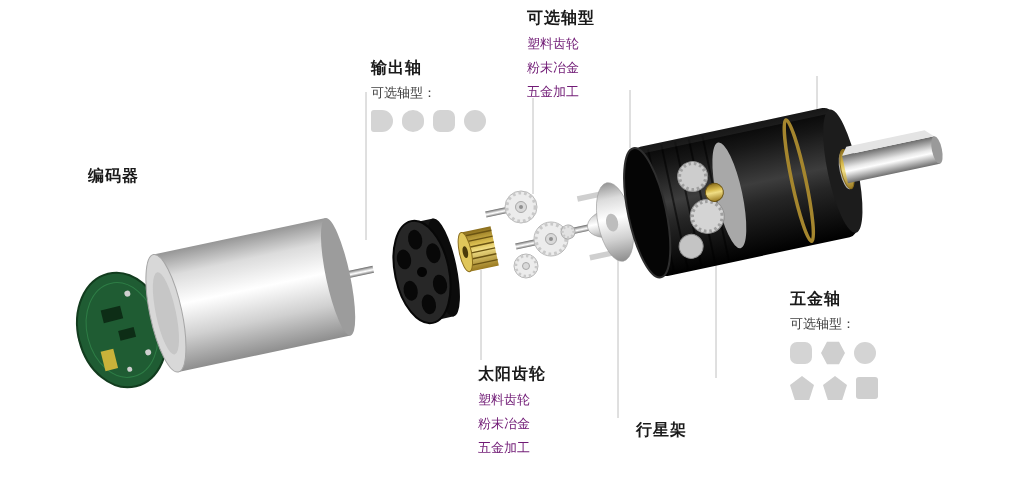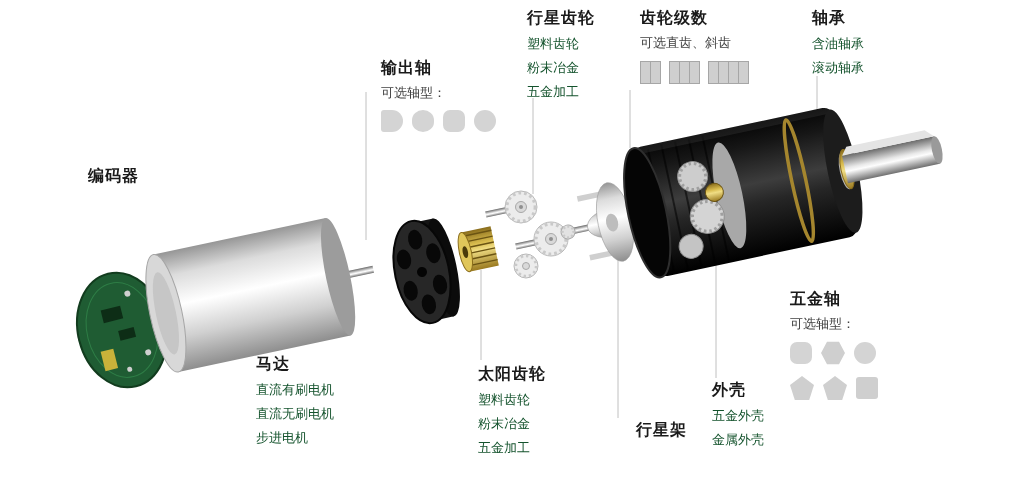--- a/index.html
+++ b/index.html
@@ -1,21 +1,21 @@
 <!DOCTYPE html>
 <html><head>
 <meta charset="utf-8">
 <style>
   html,body{margin:0;padding:0;background:#fff}
   body{font-family:"DejaVu Sans","Liberation Sans",sans-serif;}
   .canvas{position:relative;width:1024px;height:484px;background:#ffffff;overflow:hidden}
   .diagram-svg{position:absolute;left:0;top:0;width:1024px;height:484px}
   .label{position:absolute;color:#3c3c3c;line-height:1}
   .label-title{font-size:16px;font-weight:bold;color:#1a1a1a;letter-spacing:1px;white-space:nowrap}
-  .label-item{font-size:13px;color:#14532d;margin-top:11px;white-space:nowrap}
+  .label-item{font-size:13px;color:#701a75;margin-top:11px;white-space:nowrap}
   .label-sub{font-size:13px;color:#3f3f3f;margin-top:10px;white-space:nowrap}
   .shape-row{display:flex;gap:9px;margin-top:11px;align-items:center}
   .shape{background:#d4d4d4;display:inline-block}
   .shape-d{width:22px;height:22px;border-radius:3px 11px 11px 3px}
   .shape-oval{width:22px;height:22px;border-radius:50% / 46%}
   .shape-rsq{width:22px;height:22px;border-radius:7px}
   .shape-circle{width:22px;height:22px;border-radius:50%}
   .shape-hex{width:24px;height:24px;clip-path:polygon(25% 3%,75% 3%,100% 50%,75% 97%,25% 97%,0 50%);background:#cfcfcf}
   .shape-pent{width:24px;height:24px;clip-path:polygon(50% 0,100% 38%,80% 100%,20% 100%,0 38%);background:#cfcfcf}
   .shape-sq{width:22px;height:22px;border-radius:3px;background:#cfcfcf}
@@ -179,89 +179,52 @@
       <rect x="-46" y="-14" width="94" height="28" fill="url(#steel)"></rect>
       <polygon points="-46,-14 48,-14 40,-22 -40,-22" fill="#e4e4e4"></polygon>
       <ellipse cx="48" cy="0" rx="5" ry="14" fill="#9a9a9a"></ellipse>
     </g>
   </svg>
 
   <div class="label" style="left:88px;top:168px">
     <div class="label-title">编码器</div>
   </div>
 
-  <div class="label" style="left:381px;top:60px">
+  <div class="label" style="left:371px;top:60px">
     <div class="label-title">输出轴</div>
     <div class="label-sub">可选轴型：</div>
     <div class="shape-row">
       <span class="shape shape-d"></span>
       <span class="shape shape-oval"></span>
       <span class="shape shape-rsq"></span>
       <span class="shape shape-circle"></span>
     </div>
   </div>
 
   <div class="label" style="left:527px;top:10px">
-    <div class="label-title">行星齿轮</div>
+    <div class="label-title">可选轴型</div>
     <div class="label-item">塑料齿轮</div>
     <div class="label-item">粉末冶金</div>
     <div class="label-item">五金加工</div>
   </div>
 
-  <div class="label" style="left:640px;top:10px">
-    <div class="label-title">齿轮级数</div>
-    <div class="label-sub">可选直齿、斜齿</div>
-    <div class="stage-row">
-      <span class="stage-group">
-        <span class="stage-seg"></span>
-          <span class="stage-seg"></span>
-      </span>
-      <span class="stage-group">
-        <span class="stage-seg"></span>
-          <span class="stage-seg"></span>
-          <span class="stage-seg"></span>
-      </span>
-      <span class="stage-group">
-        <span class="stage-seg"></span>
-          <span class="stage-seg"></span>
-          <span class="stage-seg"></span>
-          <span class="stage-seg"></span>
-      </span>
-    </div>
-  </div>
-
-  <div class="label" style="left:812px;top:10px">
-    <div class="label-title">轴承</div>
-    <div class="label-item">含油轴承</div>
-    <div class="label-item">滚动轴承</div>
-  </div>
-
-  <div class="label" style="left:256px;top:356px">
-    <div class="label-title">马达</div>
-    <div class="label-item">直流有刷电机</div>
-    <div class="label-item">直流无刷电机</div>
-    <div class="label-item">步进电机</div>
-  </div>
+
+
 
   <div class="label" style="left:478px;top:366px">
     <div class="label-title">太阳齿轮</div>
     <div class="label-item">塑料齿轮</div>
     <div class="label-item">粉末冶金</div>
     <div class="label-item">五金加工</div>
   </div>
 
   <div class="label" style="left:636px;top:422px">
     <div class="label-title">行星架</div>
   </div>
 
-  <div class="label" style="left:712px;top:382px">
-    <div class="label-title">外壳</div>
-    <div class="label-item">五金外壳</div>
-    <div class="label-item">金属外壳</div>
-  </div>
 
   <div class="label" style="left:790px;top:291px">
     <div class="label-title">五金轴</div>
     <div class="label-sub">可选轴型：</div>
     <div class="shape-row">
       <span class="shape shape-rsq"></span>
       <span class="shape-hex"></span>
       <span class="shape shape-circle"></span>
     </div>
     <div class="shape-row">

